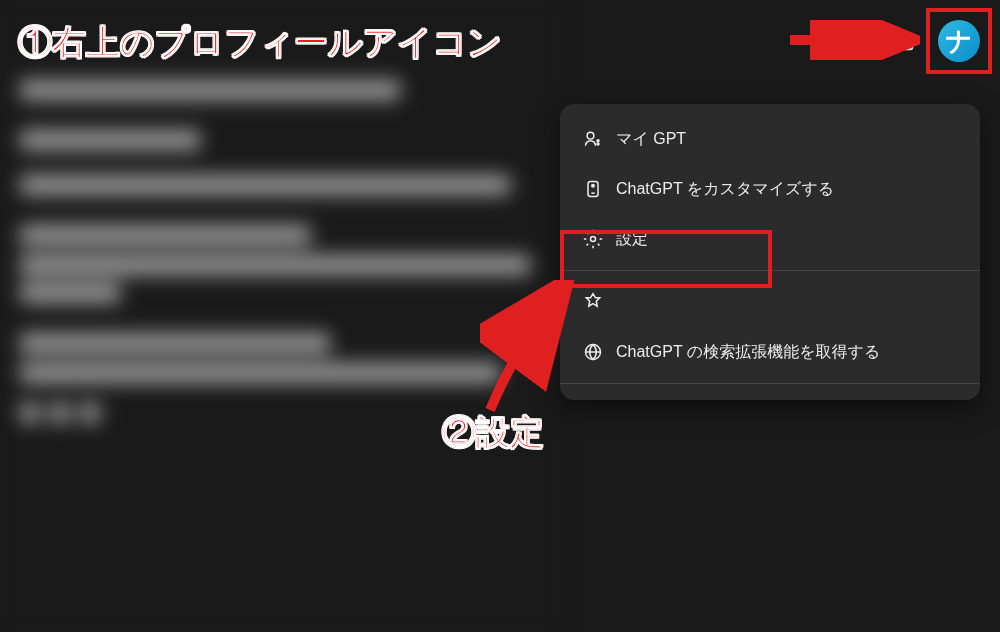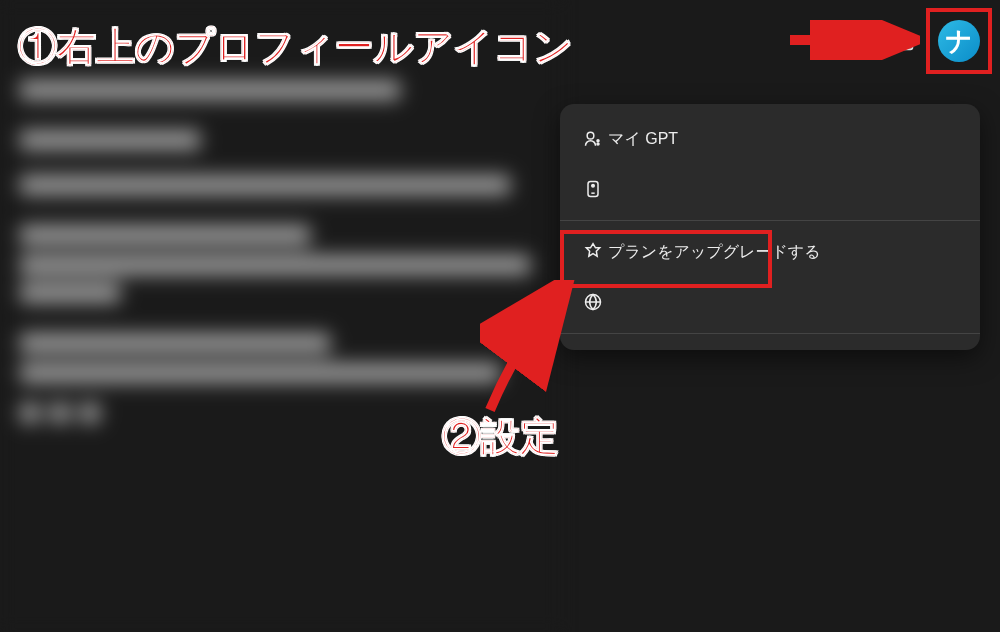--- a/index.html
+++ b/index.html
@@ -72,21 +72,21 @@
       right: 20px;
       width: 420px;
       background: #2b2b2b;
       border-radius: 14px;
       padding: 10px 0;
       box-shadow: 0 8px 24px rgba(0,0,0,0.5);
     }
     .menu-item {
       display: flex;
       align-items: center;
-      gap: 4px;
+      gap: 12px;
       padding: 14px 22px;
       color: #ededed;
       font-size: 16px;
       cursor: pointer;
     }
     .menu-icon {
       width: 22px;
       height: 22px;
       display: flex;
       align-items: center;
@@ -105,21 +105,21 @@
       right: 228px;
       width: 212px;
       height: 58px;
       border: 4px solid #e02020;
       pointer-events: none;
       z-index: 20;
     }
     .annotation {
       position: absolute;
       color: #e02020;
-      font-size: 39px;
+      font-size: 34px;
       font-weight: bold;
       z-index: 30;
       -webkit-text-stroke: 0.5px #fff;
       text-shadow: 1px 1px 0 #fff, -1px -1px 0 #fff, 1px -1px 0 #fff, -1px 1px 0 #fff;
       font-family: Liberation Serif, serif;
     }
     .annotation-1 { top: 20px; left: 18px; }
     .annotation-2 { top: 410px; left: 442px; }
     .arrow {
       position: absolute;
@@ -212,34 +212,44 @@
     <span>マイ GPT</span>
   </div>
   <div class="menu-item">
     <span class="menu-icon">
       <svg width="20" height="20" viewBox="0 0 24 24" fill="none" stroke="currentColor" stroke-width="1.8">
         <rect x="6" y="3" width="12" height="18" rx="3"></rect>
         <circle cx="12" cy="8" r="1.5" fill="currentColor"></circle>
         <line x1="10" y1="17" x2="14" y2="17"></line>
       </svg>
     </span>
+    <span>ChatGPT をカスタマイズする</span>
+  </div>
+  <div class="menu-item">
+    <span class="menu-icon">
+      <svg width="20" height="20" viewBox="0 0 24 24" fill="none" stroke="currentColor" stroke-width="1.8">
+        <circle cx="12" cy="12" r="3"></circle>
+        <path d="M12 1v3m0 16v3M4.2 4.2l2.1 2.1m11.4 11.4l2.1 2.1M1 12h3m16 0h3M4.2 19.8l2.1-2.1m11.4-11.4l2.1-2.1"></path>
+      </svg>
+    </span>
+    <span>設定</span>
   </div>
   <div class="menu-separator"></div>
   <div class="menu-item">
     <span class="menu-icon">
       <svg width="20" height="20" viewBox="0 0 24 24" fill="none" stroke="currentColor" stroke-width="1.8">
         <path d="M12 2l3 5h5l-4 4 1 6-5-3-5 3 1-6-4-4h5z"></path>
       </svg>
     </span>
-    <span>プランをアップグレードする</span>
   </div>
   <div class="menu-item">
     <span class="menu-icon">
       <svg width="20" height="20" viewBox="0 0 24 24" fill="none" stroke="currentColor" stroke-width="1.8">
         <circle cx="12" cy="12" r="9"></circle>
         <path d="M3 12h18M12 3c2.5 2.5 4 5.5 4 9s-1.5 6.5-4 9c-2.5-2.5-4-5.5-4-9s1.5-6.5 4-9z"></path>
       </svg>
     </span>
+    <span>ChatGPT の検索拡張機能を取得する</span>
   </div>
   <div class="menu-separator"></div>
 </div>
 
 <div class="settings-highlight"></div>
 
 </body></html>

